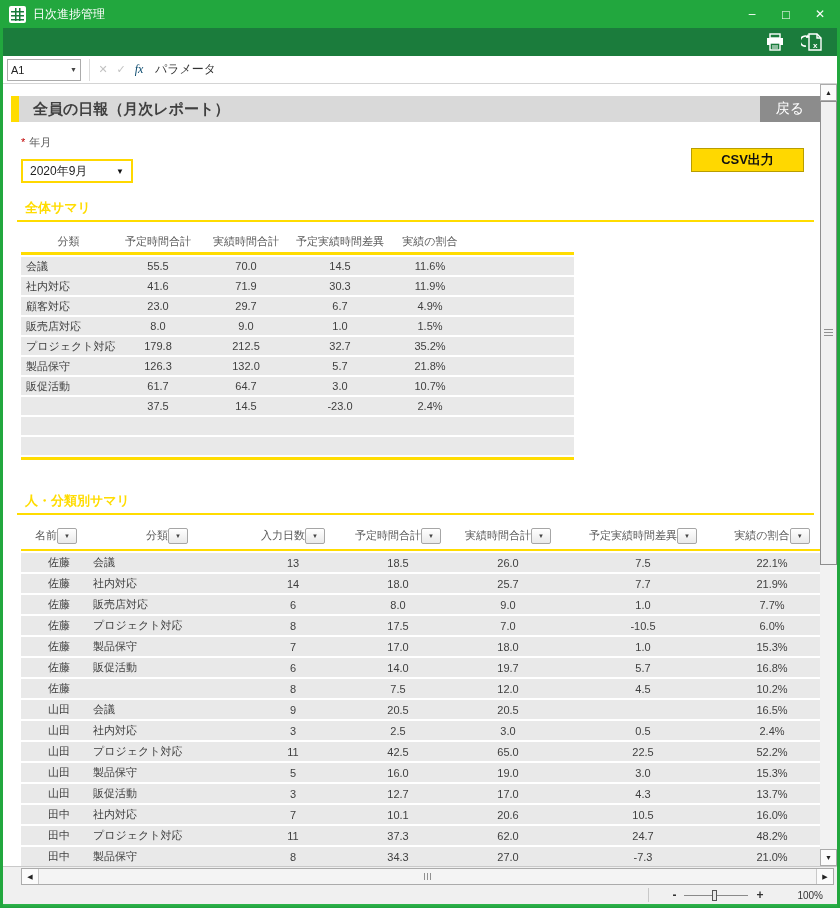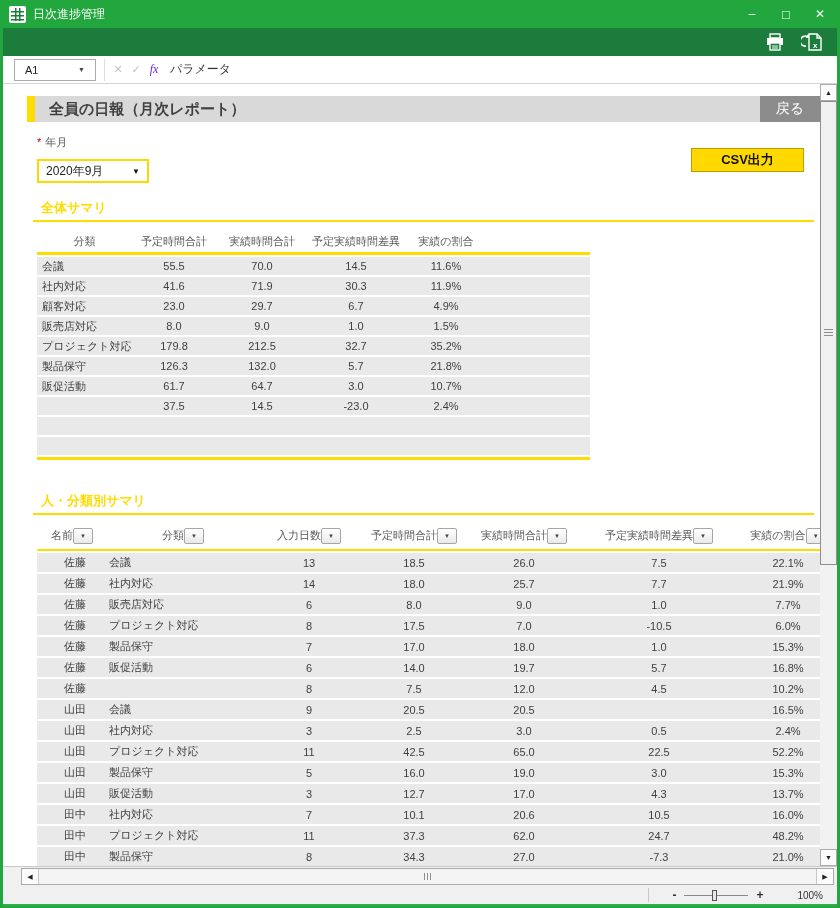--- a/index.html
+++ b/index.html
@@ -24,31 +24,31 @@
   .win-btn.max { font-size:13px; }
 
   
   .toolbar { height:28px; background:#1B7C3C; display:flex; align-items:center;
              justify-content:flex-end; gap:13px; padding-right:13px; }
   .tool-btn { width:24px; height:24px; display:flex; align-items:center; justify-content:center; cursor:pointer; }
 
   
   .formulabar { height:28px; background:#fff; border-bottom:1px solid #d4d4d4;
                 display:flex; align-items:center; padding:0 2px; }
-  .namebox { width:82px; height:22px; border:1px solid #ababab; margin-left:9px;
-             display:flex; align-items:center; padding:0 10px; font-size:11px; color:#222; }
+  .namebox { width:74px; height:22px; border:1px solid #ababab; margin-left:2px;
+             display:flex; align-items:center; padding:0 3px; font-size:11px; color:#222; }
   .nb-arrow { margin-left:auto; font-size:7px; color:#444; }
   .fb-sep { width:1px; height:22px; background:#dcdcdc; margin:0 4px 0 8px; }
   .fb-btn { width:18px; text-align:center; font-size:11px; color:#c2c2c2; }
-  .fb-fx { font-style:italic; font-family:"Liberation Serif",serif; color:#6d28d9; font-size:12px; }
+  .fb-fx { font-style:italic; font-family:"Liberation Serif",serif; color:#0c4a6e; font-size:12px; }
   .fb-input { flex:1; padding-left:7px; font-size:12px; color:#333; }
 
   
   .content-row { height:782px; display:flex; background:#fff; }
-  .main { flex:1; position:relative; padding-left:24px; overflow:hidden; }
+  .main { flex:1; position:relative; padding-left:8px; overflow:hidden; }
 
   .page-header { margin-top:12px; height:26px; display:flex; }
   .yellow-tab { width:8px; background:#FFDC00; }
   .header-strip { flex:1; background:#D9D9D9; display:flex; align-items:center; padding-left:14px; }
   .page-title { font-size:15px; font-weight:bold; color:#404040; }
   .back-btn { margin-left:auto; width:60px; height:26px; background:#8C8C8C; color:#fff;
               border:none; font-size:14px; cursor:pointer; font-family:inherit; }
 
   .field-label { margin:13px 0 11px 10px; font-size:11px; color:#595959; height:13px; }
   .req { color:#C00000; margin-right:4px; font-size:11px; }

